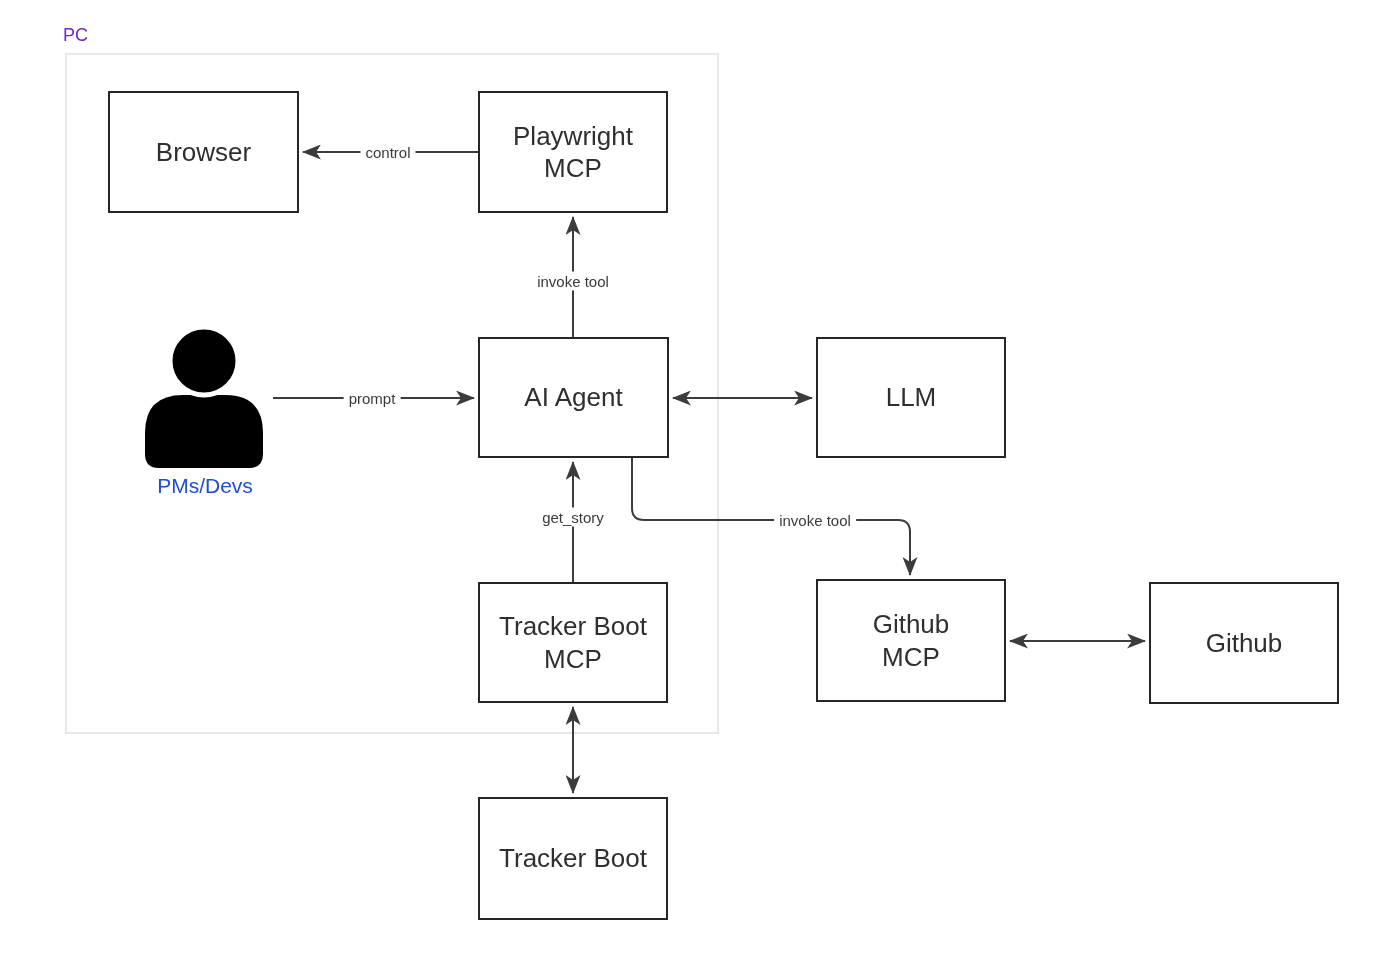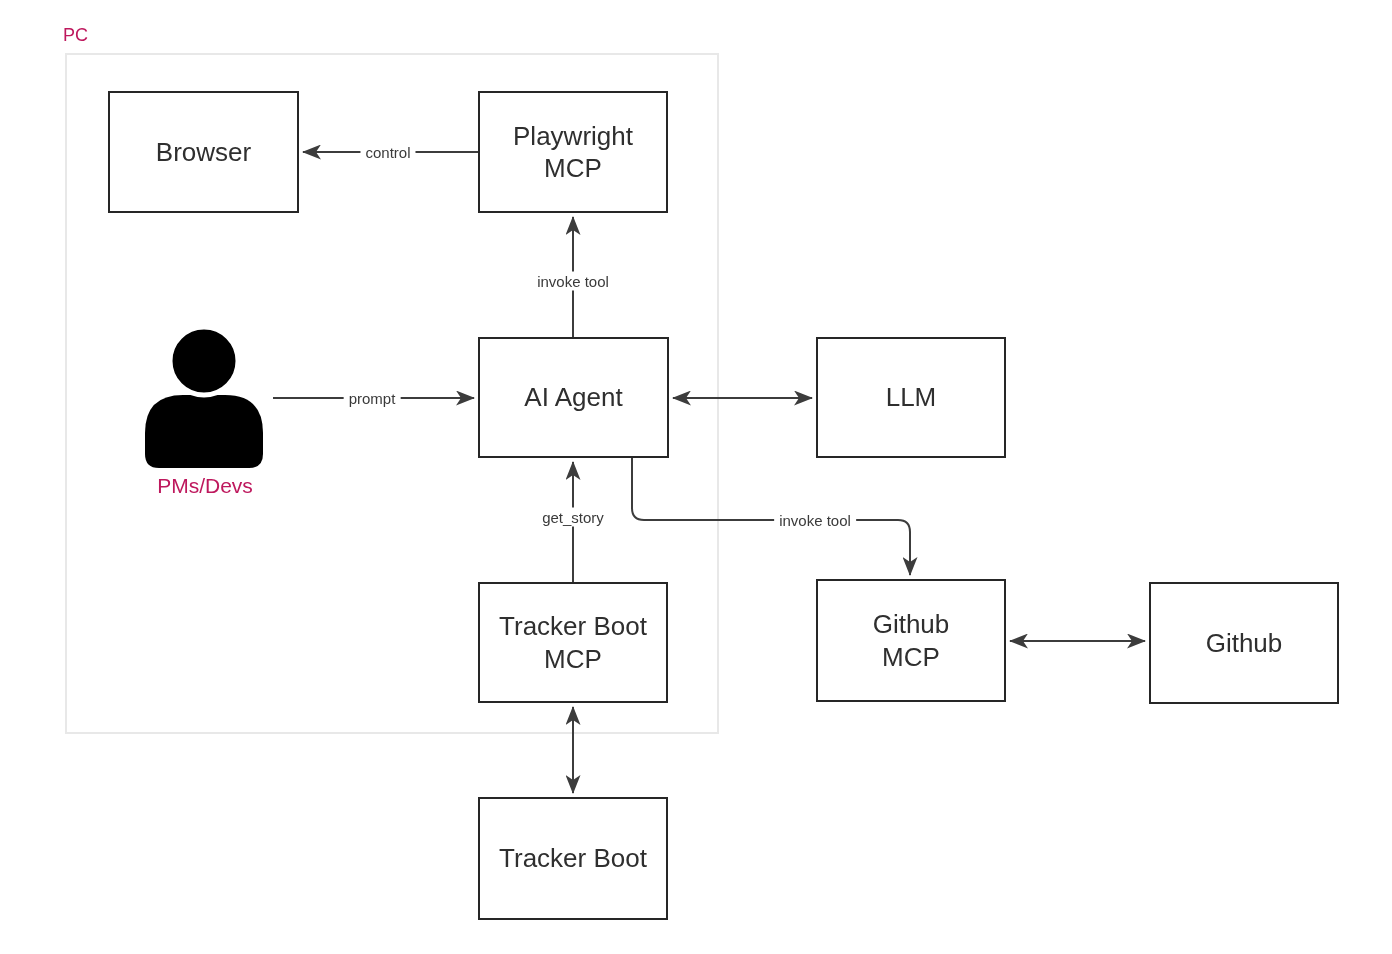--- a/index.html
+++ b/index.html
@@ -20,21 +20,21 @@
     left: 65px; top: 53px;
     width: 654px; height: 681px;
     border: 2px solid #e8e8e8;
     background: transparent;
     box-sizing: border-box;
   }
   .pc-label {
     position: absolute;
     left: 63px; top: 25px;
     font-size: 18px;
-    color: #be185d;
+    color: #6d28d9;
   }
   .node {
     position: absolute;
     box-sizing: border-box;
     border: 2px solid #262626;
     background: #ffffff;
     display: flex;
     align-items: center;
     justify-content: center;
     text-align: center;
@@ -72,21 +72,21 @@
     position: absolute;
     left: 145px; top: 325px;
     width: 120px; height: 150px;
   }
   .actor-label {
     position: absolute;
     left: 135px; top: 474px;
     width: 140px;
     text-align: center;
     font-size: 21px;
-    color: #be185d;
+    color: #1d4ed8;
   }
 </style>
 </head>
 <body>
 
 <div class="canvas">
 
   <div class="pc-label">PC</div>
   <div class="pc-container"></div>
 

